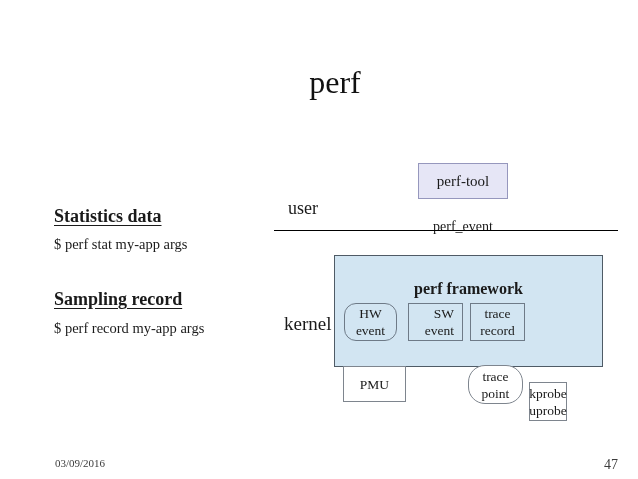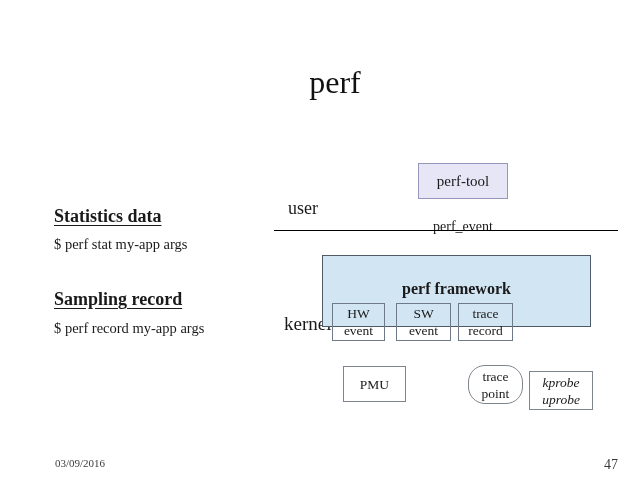--- a/index.html
+++ b/index.html
@@ -84,22 +84,22 @@
     width: 344px; height: 0;
     border-top: 1.6px solid var(--color-boundary-line);
   }
   .kernel-label {
     position: absolute;
     left: 260px; top: 289px;
     font-size: 19px;
   }
   .framework-box {
     position: absolute;
-    left: 306px; top: 239px;
-    width: 269px; height: 72px;
+    left: 318px; top: 239px;
+    width: 269px; height: 112px;
     background: var(--color-framework-fill);
     border: 1px solid var(--color-framework-border);
   }
   .framework-title {
     position: absolute;
     top: 16px; left: 0; width: 100%;
     text-align: center;
     font-size: 16px;
     font-weight: bold;
   }
@@ -107,37 +107,37 @@
     position: absolute;
     top: 47px;
     height: 38px;
     border: 1px solid var(--color-event-box-border);
     background: transparent;
     display: flex; align-items: center; justify-content: center;
     text-align: center;
     font-size: 13.5px;
     line-height: 17px;
   }
-  .ev0 { left: 9px;   width: 53px; }
-  .ev1 { left: 73px;  width: 55px; }
+  .ev0 { left: 9px;   width: 53px; border-radius: 12px; }
+  .ev1 { left: 73px;  width: 55px; text-align: right; }
   .ev2 { left: 135px; width: 55px; }
   .ev3 { left: 195px; width: 62px; }
 
   .source-box {
     position: absolute;
     border: 1px solid var(--color-source-box-border);
     background: #fff;
     display: flex; align-items: center; justify-content: center;
     text-align: center;
     font-size: 13.5px;
     line-height: 17px;
   }
   .src0 { left: 327px; top: 350px; width: 63px; height: 36px; }
   .src1 { left: 452px; top: 349px; width: 55px; height: 39px; border-radius: 17px; }
-  .src2 { left: 513px; top: 355px; width: 64px; height: 39px; font-style: italic; }
+  .src2 { left: 513px; top: 366px; width: 38px; height: 39px; }
 
   
   .footer-date {
     position: absolute;
     left: 31px; top: 433px;
     font-size: 11px;
     color: var(--color-footer-text);
   }
   .footer-page {
     position: absolute;

